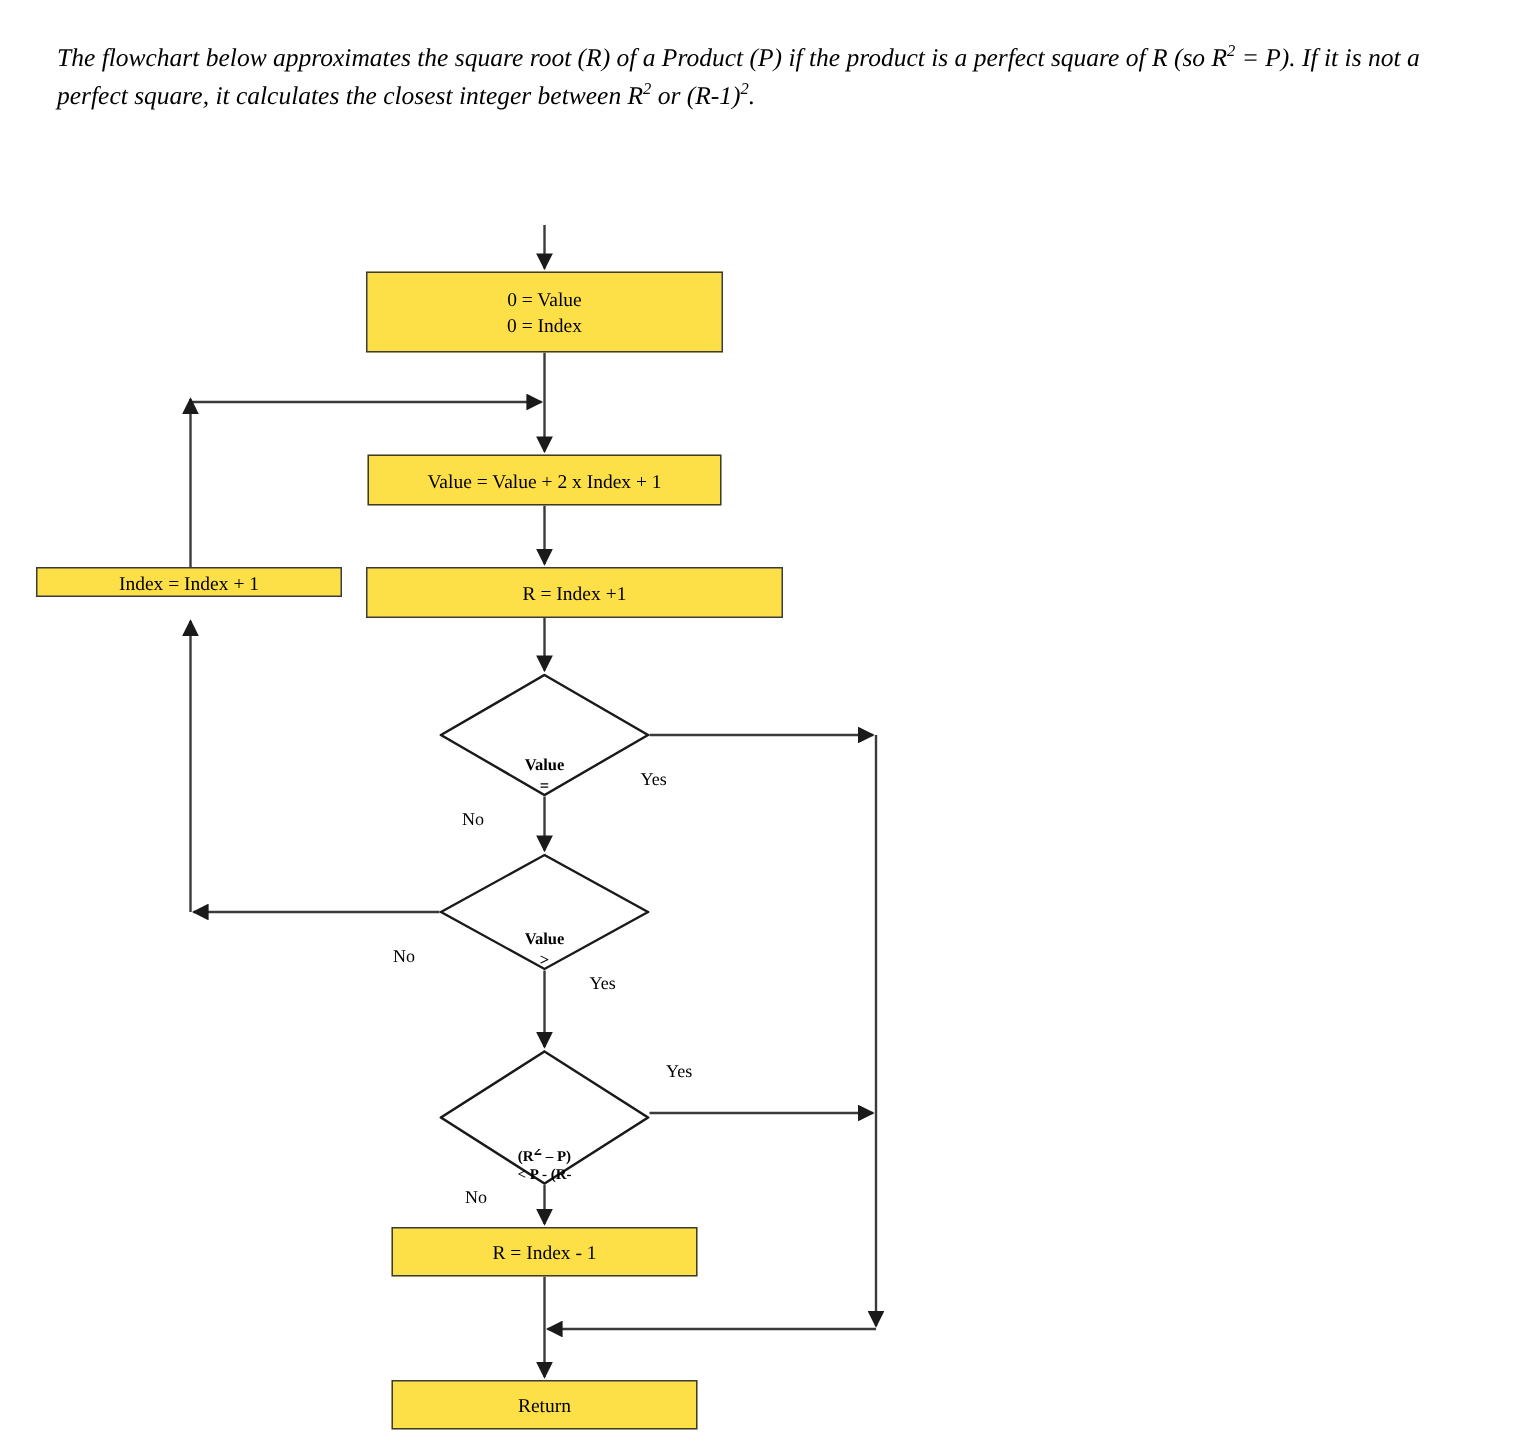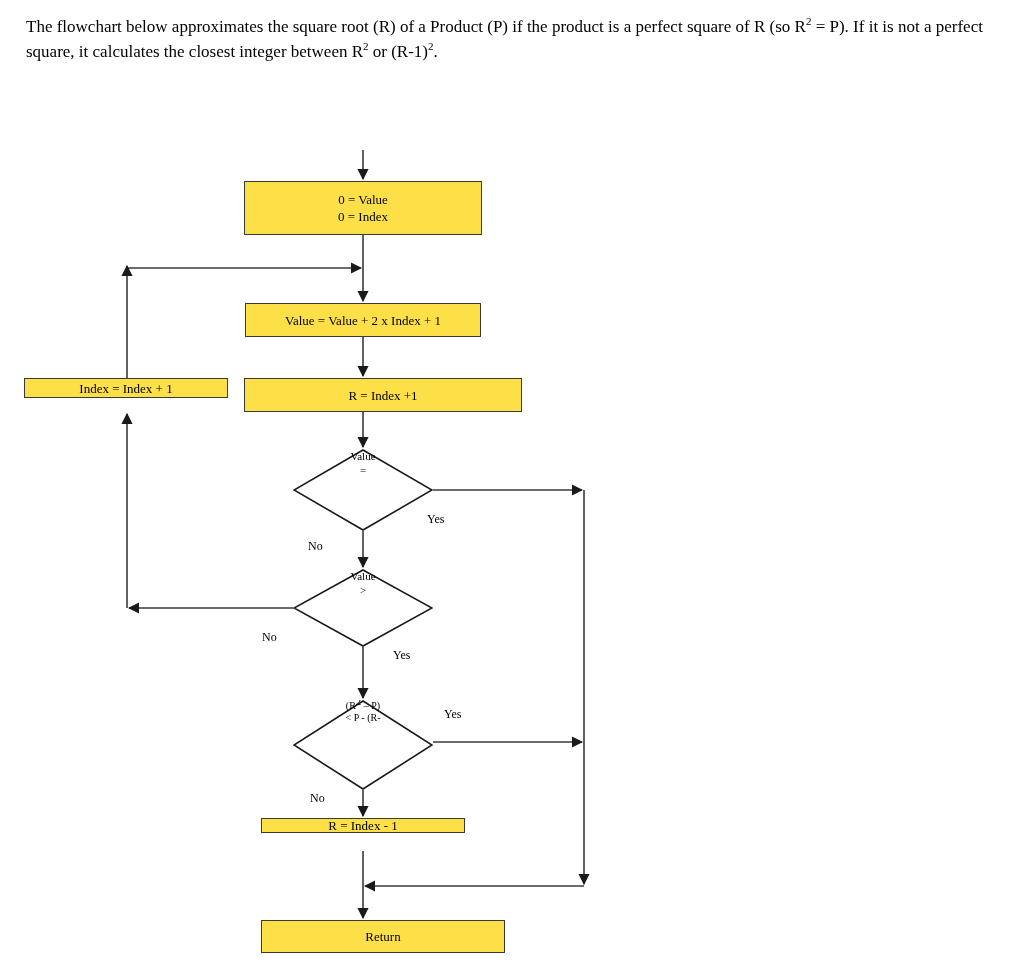--- a/index.html
+++ b/index.html
@@ -27,21 +27,22 @@
   #doc-title {
     font-size: 17px;
     font-weight: bold;
     line-height: 22px;
     margin: 0 0 2px 0;
     letter-spacing: 0.1px;
   }
   #doc-desc {
     font-size: 17px;
     line-height: 25px;
-    margin: 0;
+    margin: 12px;
+    font-style: italic;
   }
   .sup { font-size: 11px; vertical-align: super; line-height: 0; }
 
   
   #flowchart {
     position: absolute;
     left: 0;
     top: 0;
     width: 1014px;
     height: 969px;
@@ -68,29 +69,30 @@
     font-size: 13px;
     line-height: 17px;
     text-align: center;
     white-space: pre-line;
   }
 
   #box-init      { left: 244px; top: 181px; width: 238px; height: 54px; }
   #box-value     { left: 245px; top: 303px; width: 236px; height: 34px; }
   #box-index     { left: 24px;  top: 378px; width: 204px; height: 20px; }
   #box-r-index   { left: 244px; top: 378px; width: 278px; height: 34px; }
-  #box-r-minus   { left: 261px; top: 818px; width: 204px; height: 15px; }
-  #box-return    { left: 261px; top: 920px; width: 244px; height: 33px; }
+  #box-r-minus   { left: 261px; top: 818px; width: 204px; height: 33px; }
+  #box-return    { left: 261px; top: 920px; width: 204px; height: 33px; }
 
   
   .node-diamond {
     position: absolute;
     display: flex;
-    align-items: flex-start;
+    align-items: flex-end;
     justify-content: center;
+    font-weight: bold;
   }
   .node-diamond .dia-shape {
     position: absolute;
     left: 0;
     top: 0;
     width: 100%;
     height: 100%;
   }
   .node-diamond .dia-text {
     position: relative;

